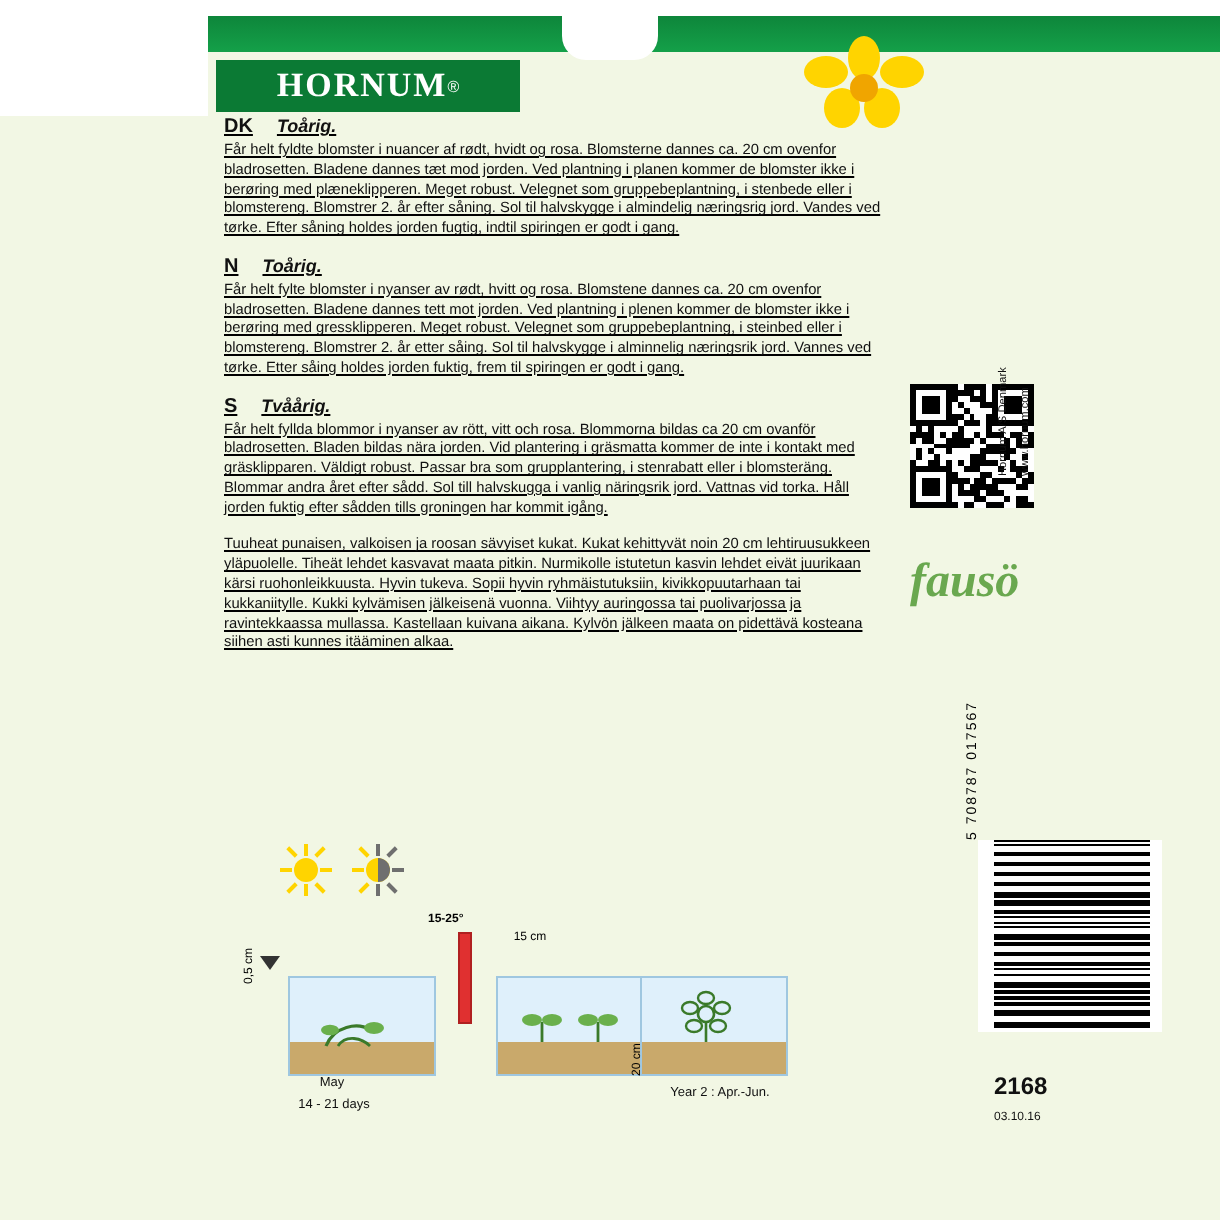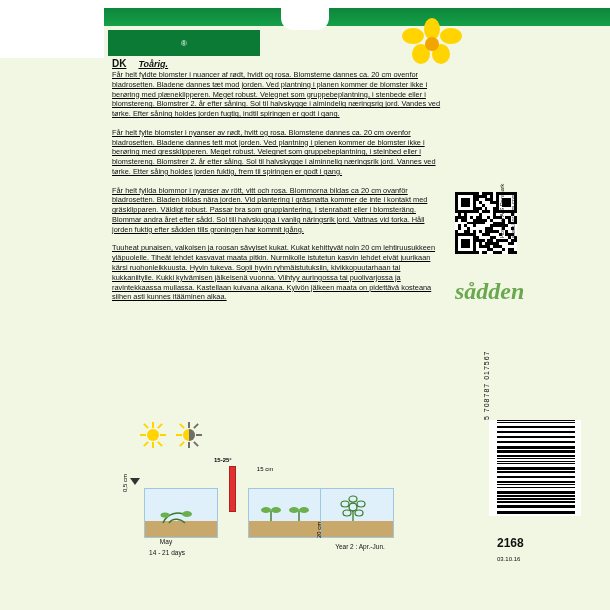--- a/index.html
+++ b/index.html
@@ -162,20 +162,21 @@
 <body>
 
 <div class="packet">
 
   <div class="top-band-inner"></div>
   <div class="white-gap"></div>
   <div class="left-edge"></div>
   <div class="hang-hole"></div>
 
   <div class="logo-box">
+    <span class="logo-text">HORNUM</span>
       <span class="logo-reg">®</span>
   </div>
 
   <div class="flower">
     <div class="petal" style="left:22px;top:0px;width:16px;height:22px;"></div>
     <div class="petal" style="left:38px;top:10px;width:22px;height:16px;"></div>
     <div class="petal" style="left:30px;top:26px;width:18px;height:20px;"></div>
     <div class="petal" style="left:10px;top:26px;width:18px;height:20px;"></div>
     <div class="petal" style="left:0px;top:10px;width:22px;height:16px;"></div>
     <div class="flower-center"></div>
@@ -184,24 +185,30 @@
   <div class="textcol">
 
     <div class="lang-block">
       <div class="lang-head">
         <span class="lang-code">DK</span><span class="lang-name">Toårig.</span>
       </div>
       <div class="lang-body">Får helt fyldte blomster i nuancer af rødt, hvidt og rosa. Blomsterne dannes ca. 20 cm ovenfor bladrosetten. Bladene dannes tæt mod jorden. Ved plantning i planen kommer de blomster ikke i berøring med plæneklipperen. Meget robust. Velegnet som gruppebeplantning, i stenbede eller i blomstereng. Blomstrer 2. år efter såning. Sol til halvskygge i almindelig næringsrig jord. Vandes ved tørke. Efter såning holdes jorden fugtig, indtil spiringen er godt i gang.</div>
     </div>
 
     <div class="lang-block">
+      <div class="lang-head">
+        <span class="lang-code">N</span><span class="lang-name">Toårig.</span>
+      </div>
       <div class="lang-body">Får helt fylte blomster i nyanser av rødt, hvitt og rosa. Blomstene dannes ca. 20 cm ovenfor bladrosetten. Bladene dannes tett mot jorden. Ved plantning i plenen kommer de blomster ikke i berøring med gressklipperen. Meget robust. Velegnet som gruppebeplantning, i steinbed eller i blomstereng. Blomstrer 2. år etter såing. Sol til halvskygge i alminnelig næringsrik jord. Vannes ved tørke. Etter såing holdes jorden fuktig, frem til spiringen er godt i gang.</div>
     </div>
 
     <div class="lang-block">
+      <div class="lang-head">
+        <span class="lang-code">S</span><span class="lang-name">Tvåårig.</span>
+      </div>
       <div class="lang-body">Får helt fyllda blommor i nyanser av rött, vitt och rosa. Blommorna bildas ca 20 cm ovanför bladrosetten. Bladen bildas nära jorden. Vid plantering i gräsmatta kommer de inte i kontakt med gräsklipparen. Väldigt robust. Passar bra som grupplantering, i stenrabatt eller i blomsteräng. Blommar andra året efter sådd. Sol till halvskugga i vanlig näringsrik jord. Vattnas vid torka. Håll jorden fuktig efter sådden tills groningen har kommit igång.</div>
     </div>
 
     <div class="lang-block">
       <div class="lang-body">Tuuheat punaisen, valkoisen ja roosan sävyiset kukat. Kukat kehittyvät noin 20 cm lehtiruusukkeen yläpuolelle. Tiheät lehdet kasvavat maata pitkin. Nurmikolle istutetun kasvin lehdet eivät juurikaan kärsi ruohonleikkuusta. Hyvin tukeva. Sopii hyvin ryhmäistutuksiin, kivikkopuutarhaan tai kukkaniitylle. Kukki kylvämisen jälkeisenä vuonna. Viihtyy auringossa tai puolivarjossa ja ravintekkaassa mullassa. Kastellaan kuivana aikana. Kylvön jälkeen maata on pidettävä kosteana siihen asti kunnes itääminen alkaa.</div>
     </div>
 
   </div>
 
   <div class="qr" id="qr">
@@ -452,21 +459,21 @@
       <div class="cell" style="left: 41.3333px; top: 59.0476px; width: 2.95238px; height: 2.95238px;"></div>
       <div class="cell" style="left: 44.2857px; top: 59.0476px; width: 2.95238px; height: 2.95238px;"></div>
       <div class="cell" style="left: 53.1429px; top: 59.0476px; width: 2.95238px; height: 2.95238px;"></div>
       <div class="cell" style="left: 56.0952px; top: 59.0476px; width: 2.95238px; height: 2.95238px;"></div>
       <div class="cell" style="left: 59.0476px; top: 59.0476px; width: 2.95238px; height: 2.95238px;"></div>
     </div>
 
   <div class="vert-text">Hornum A/S  Denmark</div>
   <div class="vert-text2">www.hornum.com</div>
 
-  <div class="brand-logo">sådden</div>
+  <div class="brand-logo">fausö</div>
 
   <div class="barcode" id="barcode">
       <div style="position: absolute; left: 8px; top: 0px; width: 78px; height: 1px; background: rgb(0, 0, 0);"></div>
       <div style="position: absolute; left: 8px; top: 2px; width: 78px; height: 1px; background: rgb(0, 0, 0);"></div>
       <div style="position: absolute; left: 8px; top: 6px; width: 78px; height: 2px; background: rgb(0, 0, 0);"></div>
       <div style="position: absolute; left: 8px; top: 11px; width: 78px; height: 2px; background: rgb(0, 0, 0);"></div>
       <div style="position: absolute; left: 8px; top: 16px; width: 78px; height: 2px; background: rgb(0, 0, 0);"></div>
       <div style="position: absolute; left: 8px; top: 21px; width: 78px; height: 2px; background: rgb(0, 0, 0);"></div>
       <div style="position: absolute; left: 8px; top: 26px; width: 78px; height: 3px; background: rgb(0, 0, 0);"></div>
       <div style="position: absolute; left: 8px; top: 30px; width: 78px; height: 3px; background: rgb(0, 0, 0);"></div>

